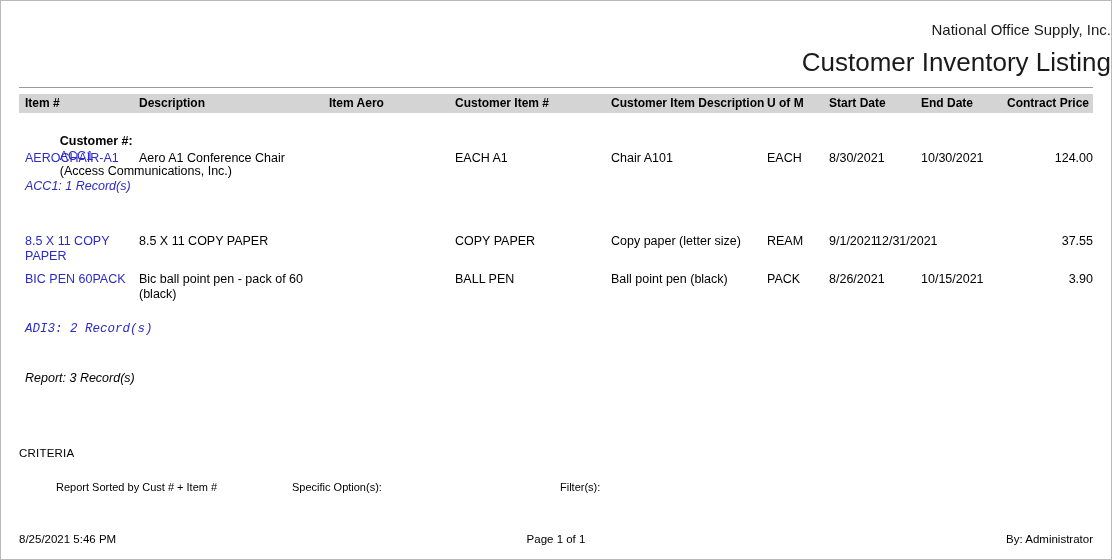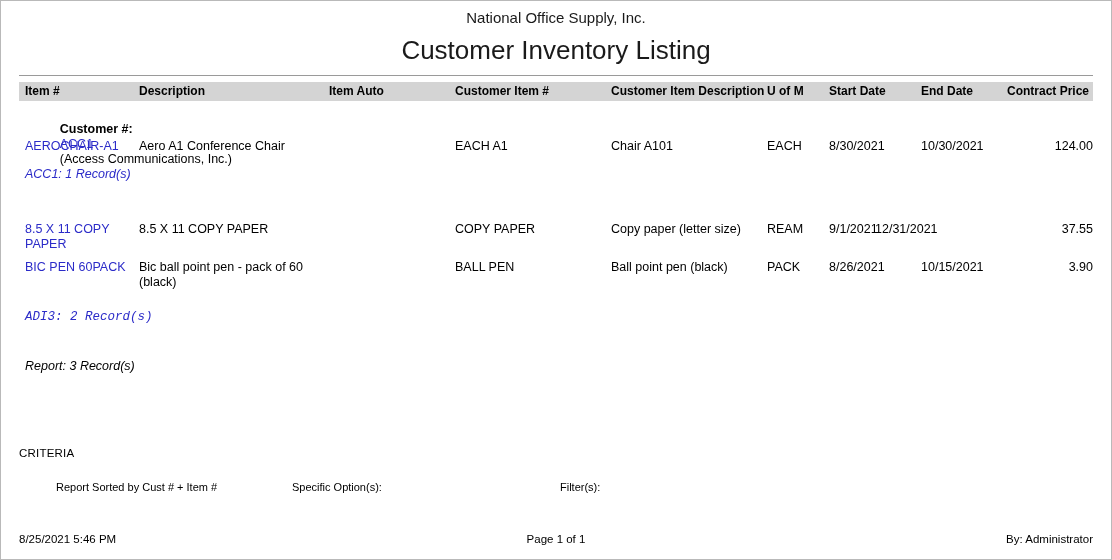--- a/index.html
+++ b/index.html
@@ -15,22 +15,22 @@
     overflow: hidden;
   }
   .page {
     position: relative;
     width: 1112px;
     height: 560px;
     box-sizing: border-box;
     border: 1px solid #b9b9b9;
   }
   .report-head {
-    text-align: center;
-    padding-top: 8px;
+    text-align: right;
+    padding-top: 20px;
   }
   .company {
     font-size: 15px;
     color: #1a1a1a;
     line-height: 18px;
   }
   .report-title {
     font-size: 26px;
     color: #1a1a1a;
     line-height: 34px;
@@ -139,21 +139,21 @@
     <div class="report-title">Customer Inventory Listing</div>
   </div>
 
   <div class="rule"></div>
 
   <div class="grid">
 
     <div class="header-band">
       <div class="cell" style="left:6px;">Item #</div>
       <div class="cell" style="left:120px;">Description</div>
-      <div class="cell" style="left:310px;">Item Auto</div>
+      <div class="cell" style="left:310px;">Item Aero</div>
       <div class="cell" style="left:436px;">Customer Item #</div>
       <div class="cell" style="left:592px;">Customer Item Description</div>
       <div class="cell" style="left:748px;">U of M</div>
       <div class="cell" style="left:810px;">Start Date</div>
       <div class="cell" style="left:902px;">End Date</div>
       <div class="cell" style="left:988px;">Contract Price</div>
     </div>
 
     <div class="rows">
 

